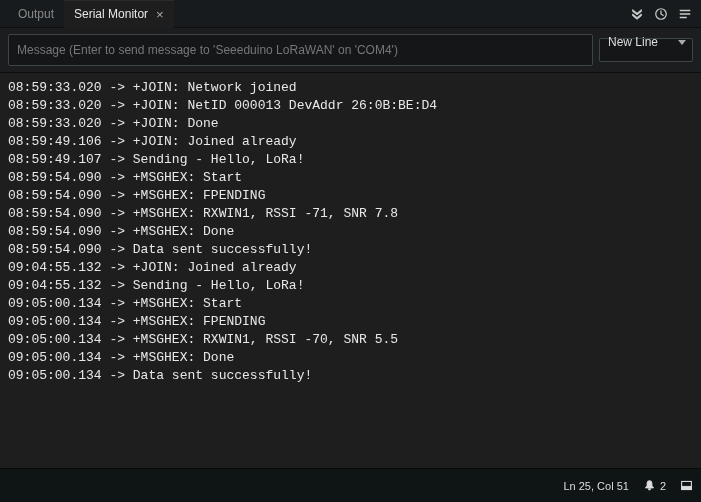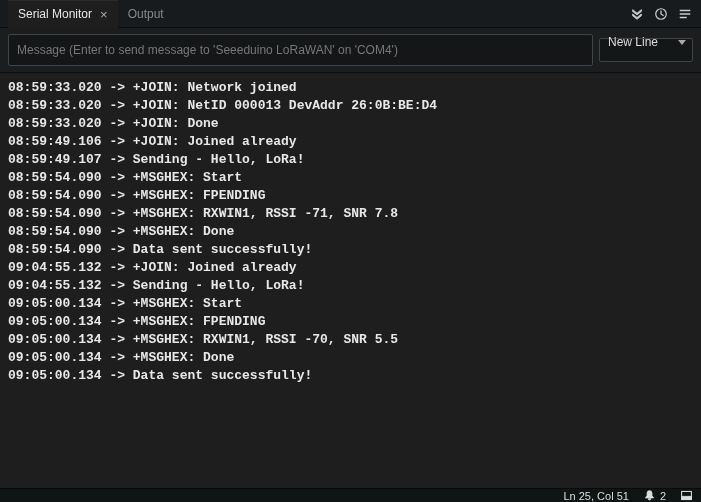--- a/index.html
+++ b/index.html
@@ -97,47 +97,47 @@
   .log {
     flex: 1;
     padding: 6px 8px;
     font-family: "Consolas", "Courier New", monospace;
     font-size: 13px;
     line-height: 18px;
     color: #e8e8e8;
     overflow: auto;
     white-space: pre;
     background: #1e1e1e;
-    font-weight: bold;
+    font-weight: normal;
   }
   .statusbar {
-    height: 14px;
+    height: 34px;
     background: #0f1415;
     border-top: 1px solid #0a0a0a;
     display: flex;
     align-items: center;
     justify-content: flex-end;
     padding: 0 8px;
     gap: 14px;
     font-size: 11px;
     color: #ddd;
   }
   .status-item { display: flex; align-items: center; gap: 4px; }
   .status-item svg { width: 13px; height: 13px; fill: #ddd; stroke: #ddd; }
 </style>
 </head>
 <body>
 
 <div class="topbar">
+  <div class="tab">
+    <span>Output</span>
+  </div>
   <div class="tab active">
     <span>Serial Monitor</span>
     <span class="close">×</span>
-  </div>
-  <div class="tab">
-    <span>Output</span>
   </div>
   <div class="topbar-spacer"></div>
   <div class="top-icon">
     <svg viewBox="0 0 16 16">
         <path d="M3 3l5 4 5-4v2l-5 4-5-4V3zm0 5l5 4 5-4v2l-5 4-5-4V8z"></path>
       </svg>
   </div>
   <div class="top-icon">
     <svg viewBox="0 0 16 16">
         <circle cx="8" cy="8" r="6" fill="none" stroke-width="1.4"></circle>

